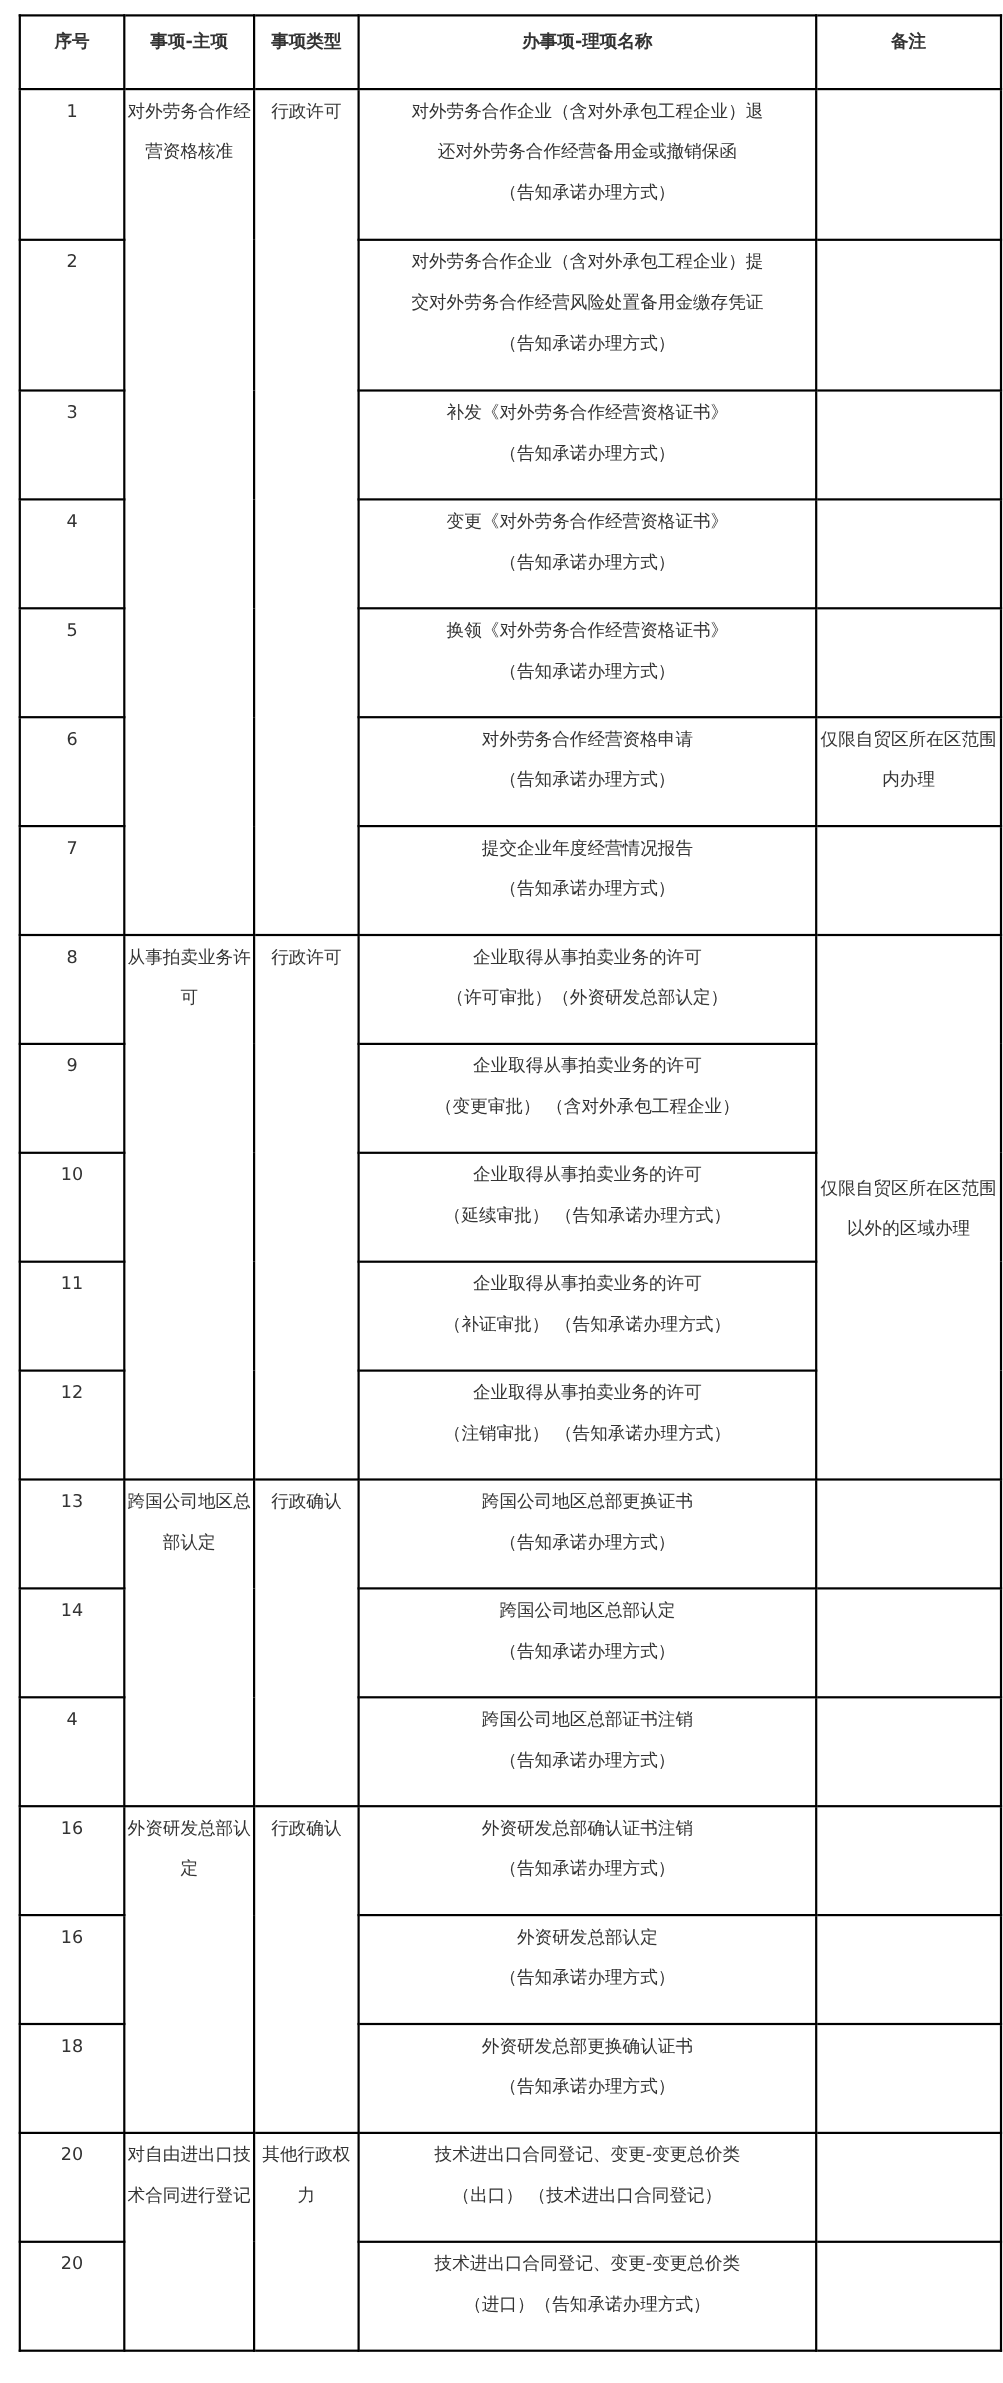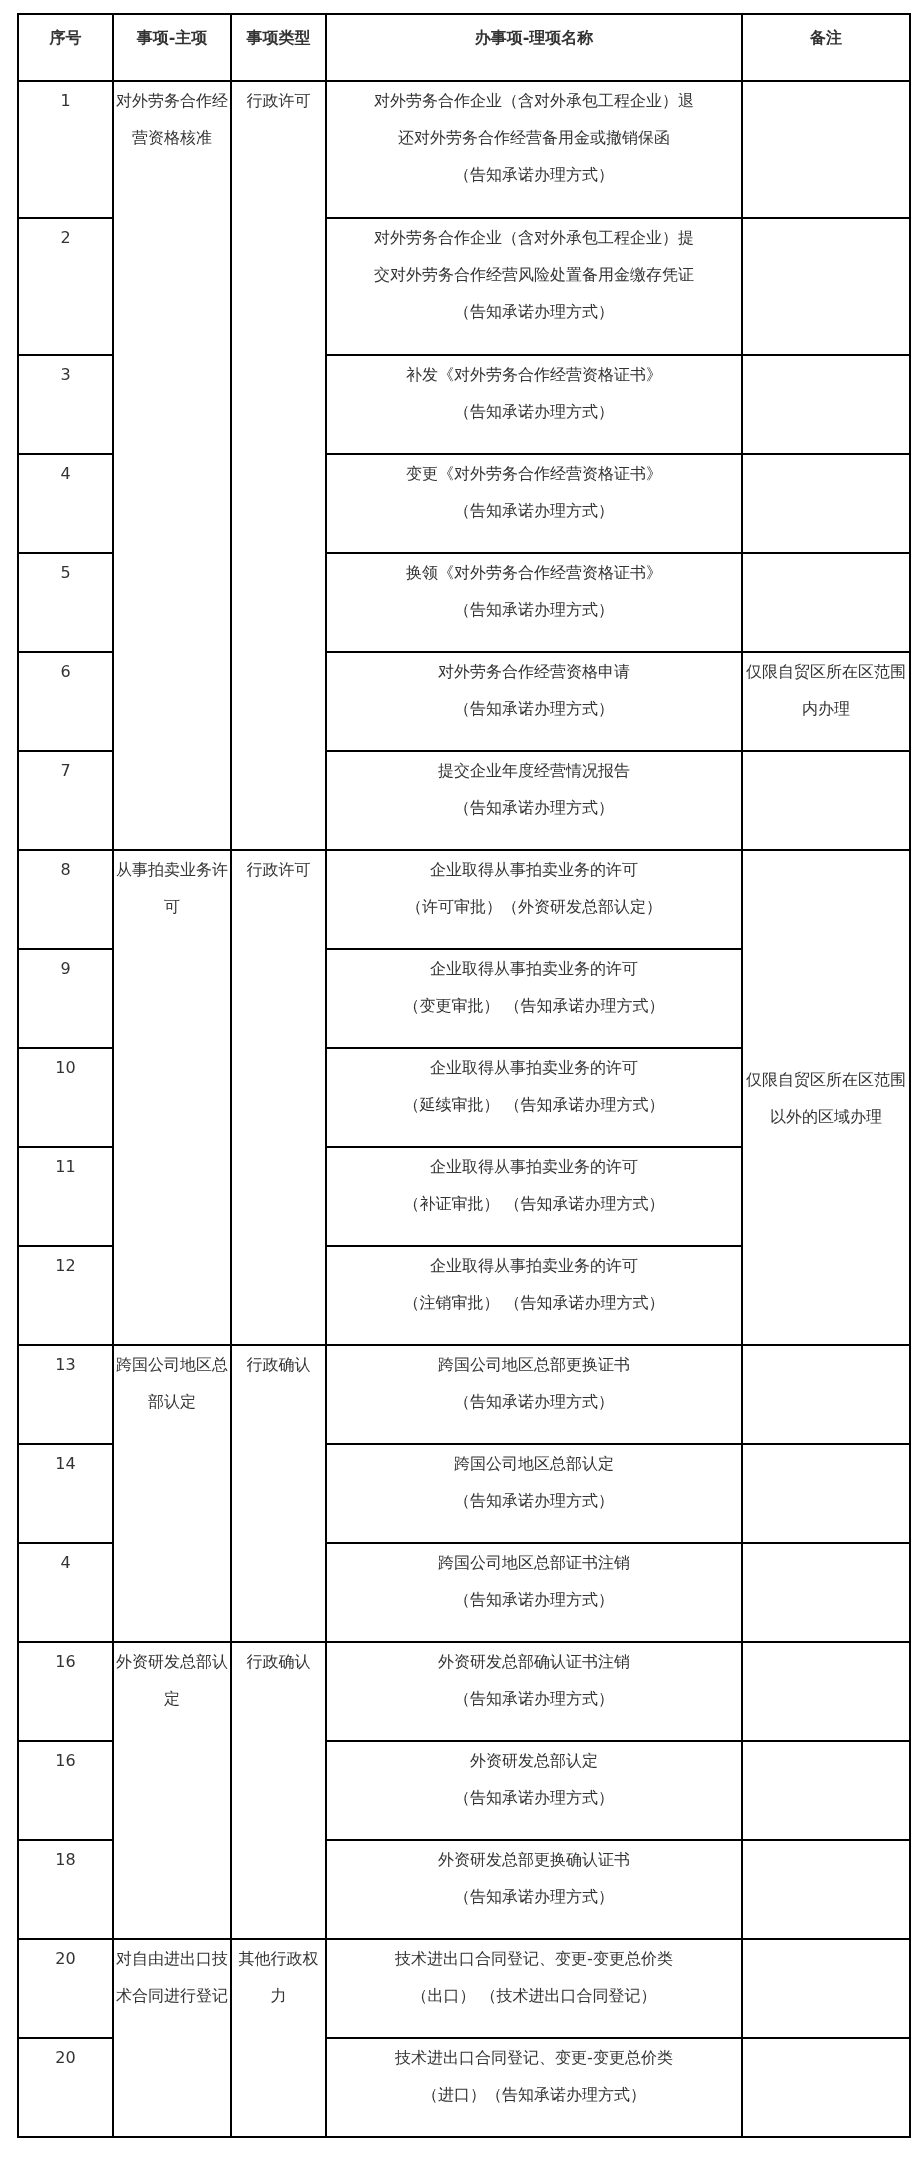--- a/index.html
+++ b/index.html
@@ -148,21 +148,21 @@
       <td class="name">
         <span class="line">企业取得从事拍卖业务的许可</span>
         <span class="line">（许可审批）（外资研发总部认定）</span>
       </td>
       <td class="note middle" rowspan="5">仅限自贸区所在区范围以外的区域办理</td>
     </tr>
     <tr class="h100">
       <td class="no">9</td>
       <td class="name">
         <span class="line">企业取得从事拍卖业务的许可</span>
-        <span class="line">（变更审批） （告知承诺办理方式）</span>
+        <span class="line">（变更审批） （含对外承包工程企业）</span>
       </td>
     </tr>
     <tr class="h100">
       <td class="no">10</td>
       <td class="name">
         <span class="line">企业取得从事拍卖业务的许可</span>
         <span class="line">（延续审批） （告知承诺办理方式）</span>
       </td>
     </tr>
     <tr class="h100">

